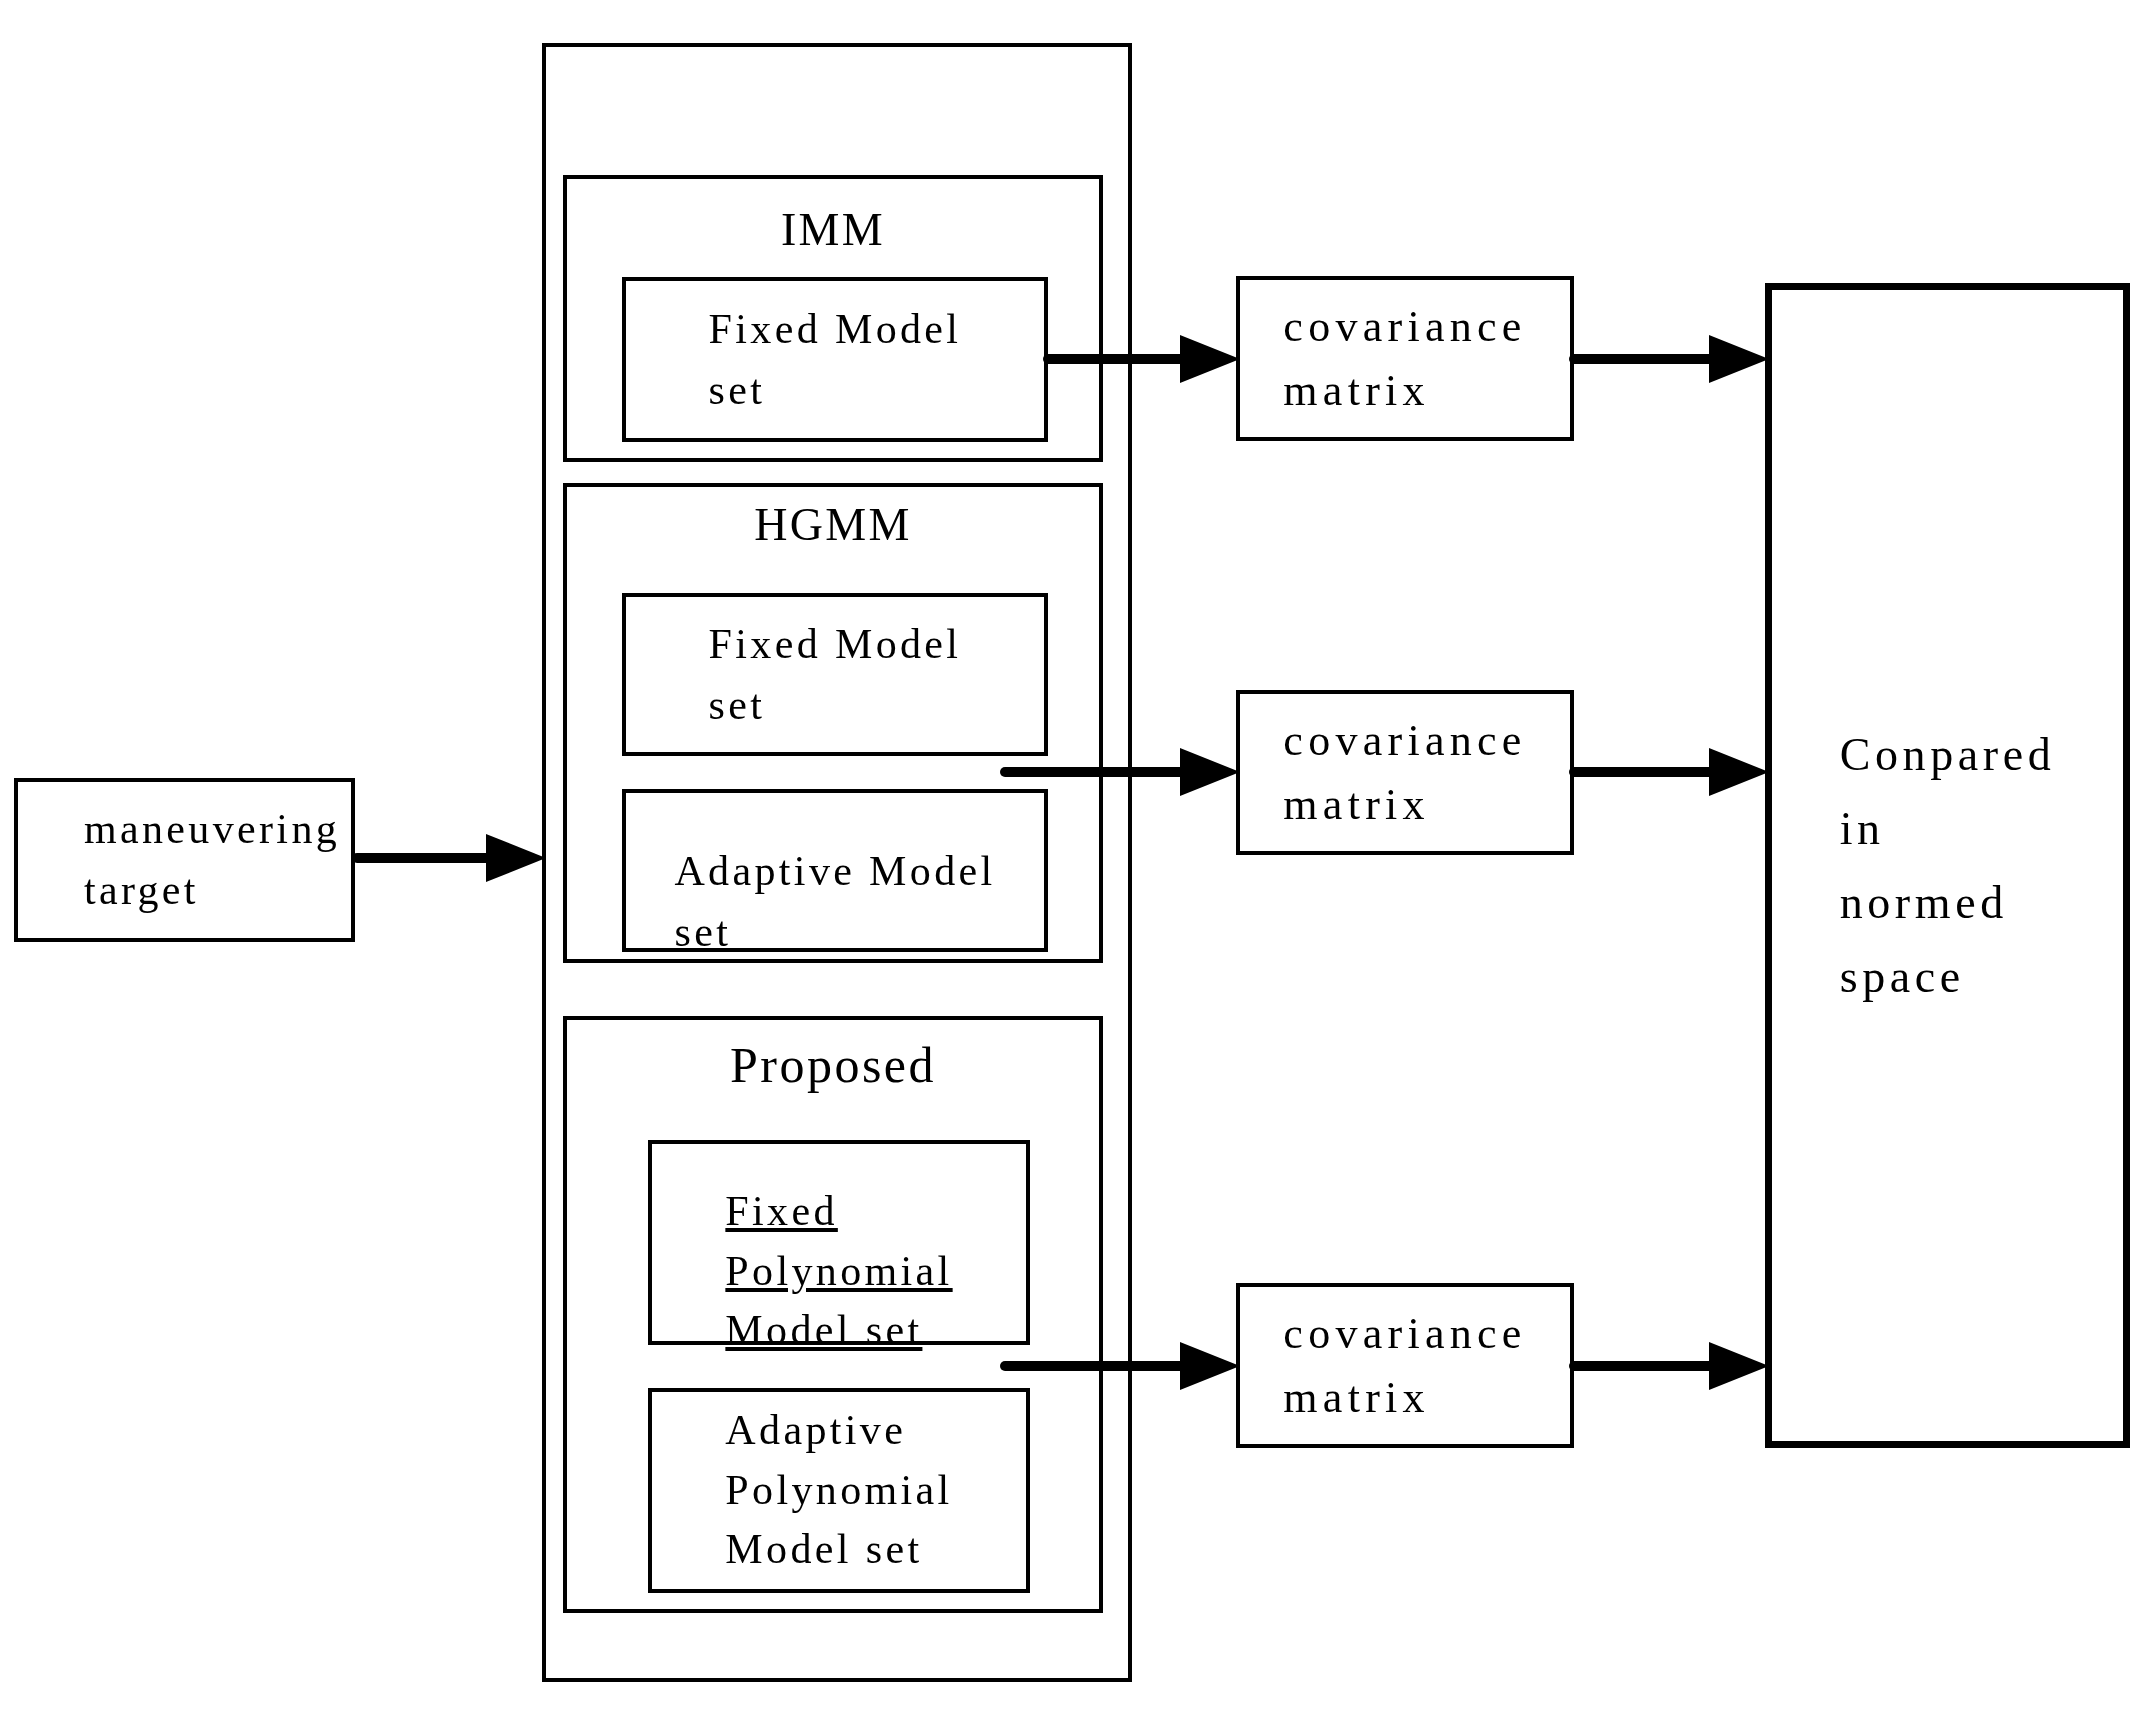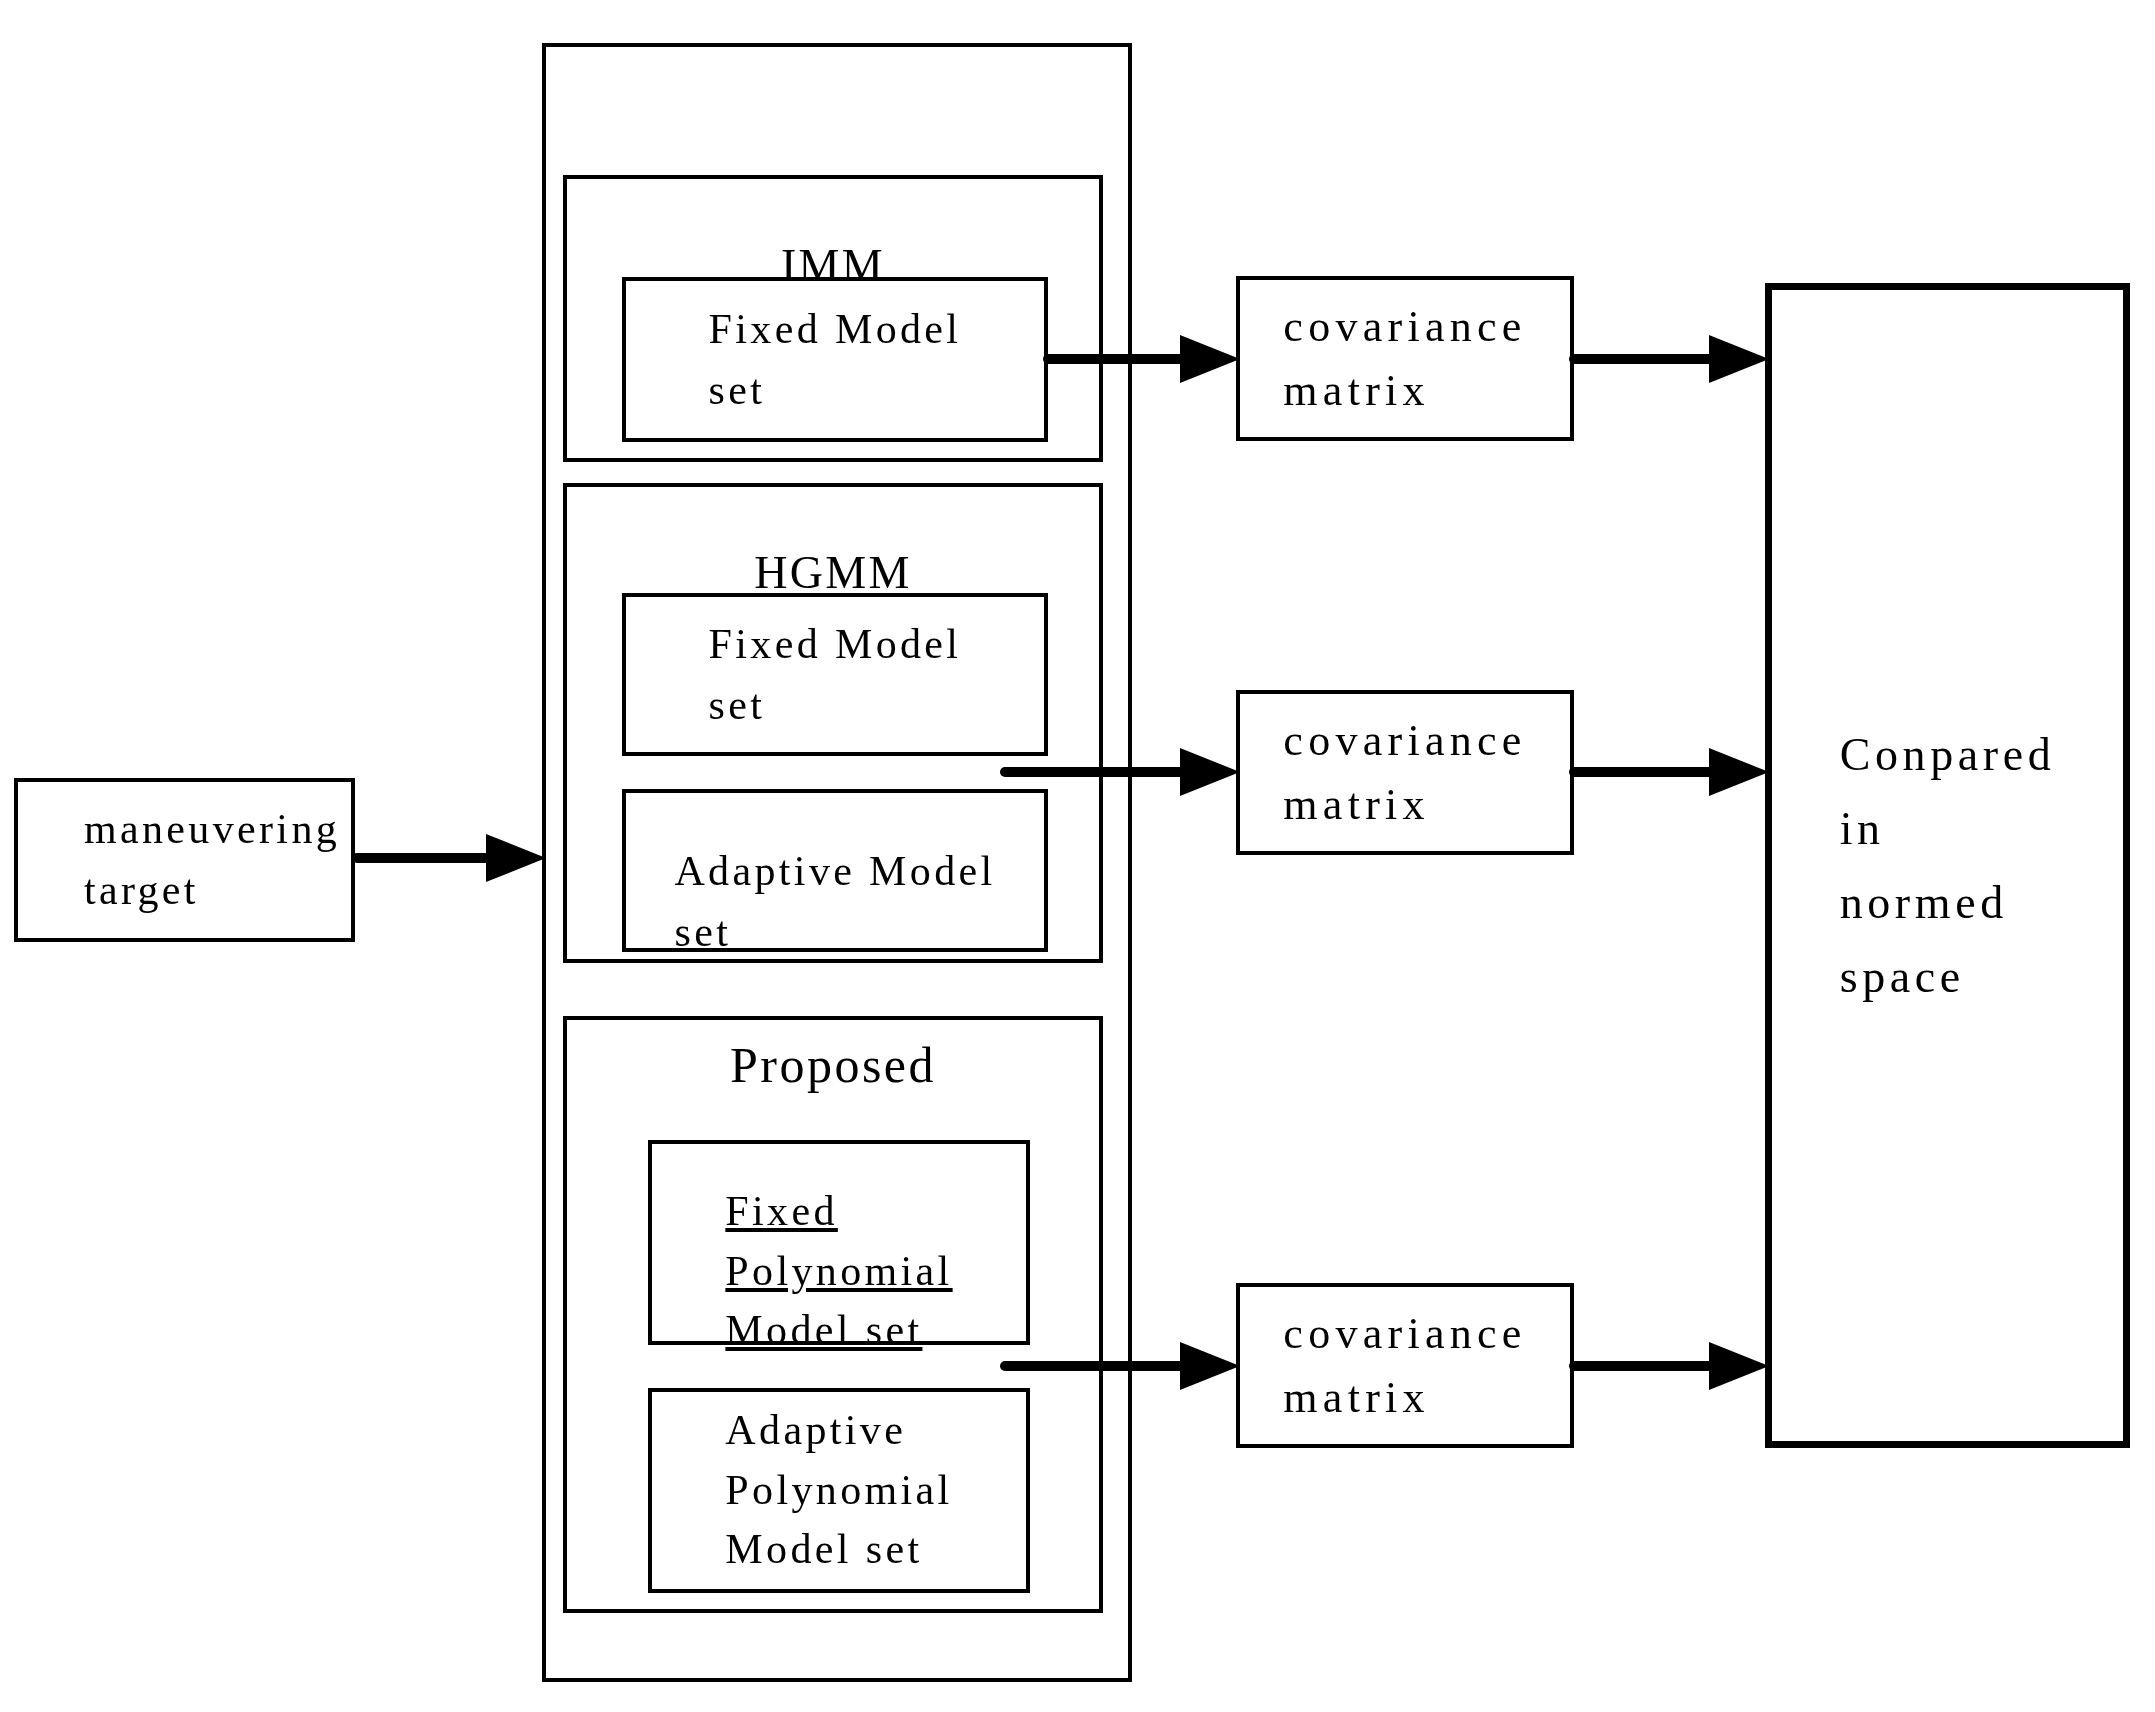--- a/index.html
+++ b/index.html
@@ -34,21 +34,21 @@
   .lbl-42{font-size:42px;line-height:1.45;letter-spacing:0.08em;}
   .lbl-44{font-size:44px;line-height:1.45;letter-spacing:0.12em;}
   .lbl-46{font-size:46px;line-height:74px;letter-spacing:0.10em;border-radius:13px;}
   .title{
     position:absolute;
     text-align:center;
     white-space:pre-line;
     letter-spacing:0.05em;
   }
   .title-50{font-size:50px;line-height:1.1;}
-  .title-46{font-size:46px;line-height:1.1;margin-top:36px;}
+  .title-46{font-size:46px;line-height:1.1;}
   #arrows{
     position:absolute;
     left:0;top:0;
     pointer-events:none;
   }
   #arrows .shaft{stroke:var(--stroke);stroke-width:10;stroke-linecap:round;}
   #arrows .head{fill:var(--stroke);stroke:none;}
 </style>
 </head>
 <body>
@@ -61,21 +61,21 @@
 
   <div class="box" style="left:542px;top:43px;width:590px;height:1639px;"></div>
 
   <div class="box" style="left:563px;top:175px;width:540px;height:287px;"></div>
   <div class="title title-46" style="left:563px;top:205px;width:540px;">IMM</div>
   <div class="box" style="left:622px;top:277px;width:426px;height:165px;"></div>
   <div class="label lbl-42" style="left:622px;top:277px;width:426px;height:165px;">Fixed Model
 set</div>
 
   <div class="box" style="left:563px;top:483px;width:540px;height:480px;"></div>
-  <div class="title title-46" style="left:563px;top:512px;width:540px;">HGMM</div>
+  <div class="title title-46" style="left:563px;top:500px;width:540px;">HGMM</div>
   <div class="box" style="left:622px;top:593px;width:426px;height:163px;"></div>
   <div class="label lbl-42" style="left:622px;top:593px;width:426px;height:163px;">Fixed Model
 set</div>
   <div class="box" style="left:622px;top:789px;width:426px;height:163px;"></div>
   <div class="label lbl-42" style="left:622px;top:820px;width:426px;height:163px;">Adaptive Model
 set</div>
 
   <div class="box" style="left:563px;top:1016px;width:540px;height:597px;"></div>
   <div class="title title-50" style="left:563px;top:1038px;width:540px;">Proposed</div>
   <div class="box" style="left:648px;top:1140px;width:382px;height:205px;"></div>

